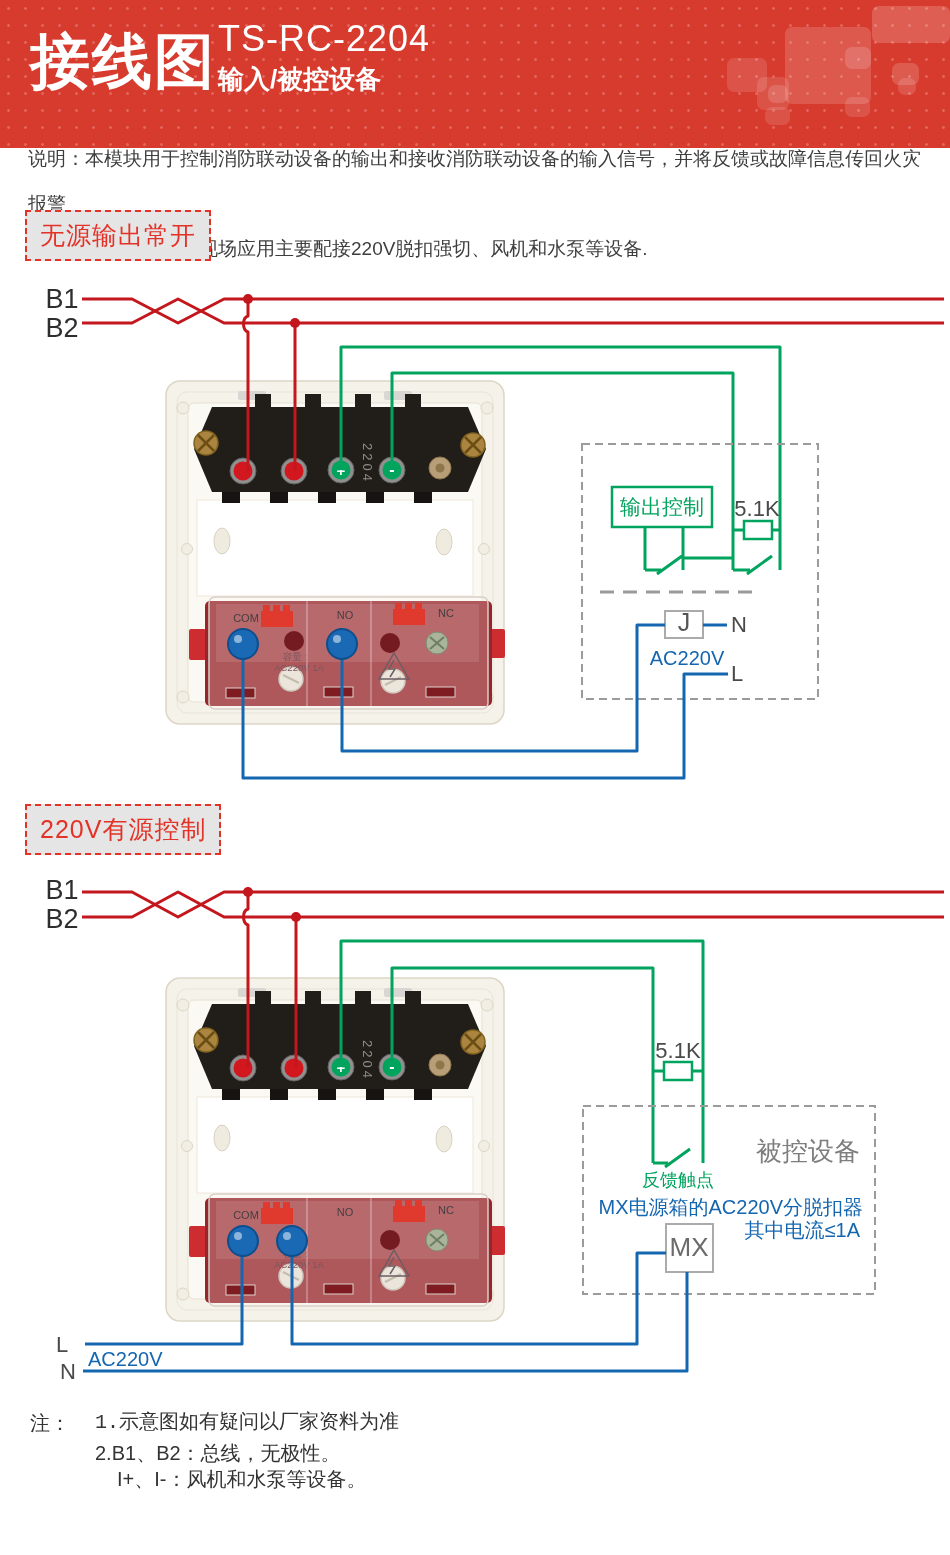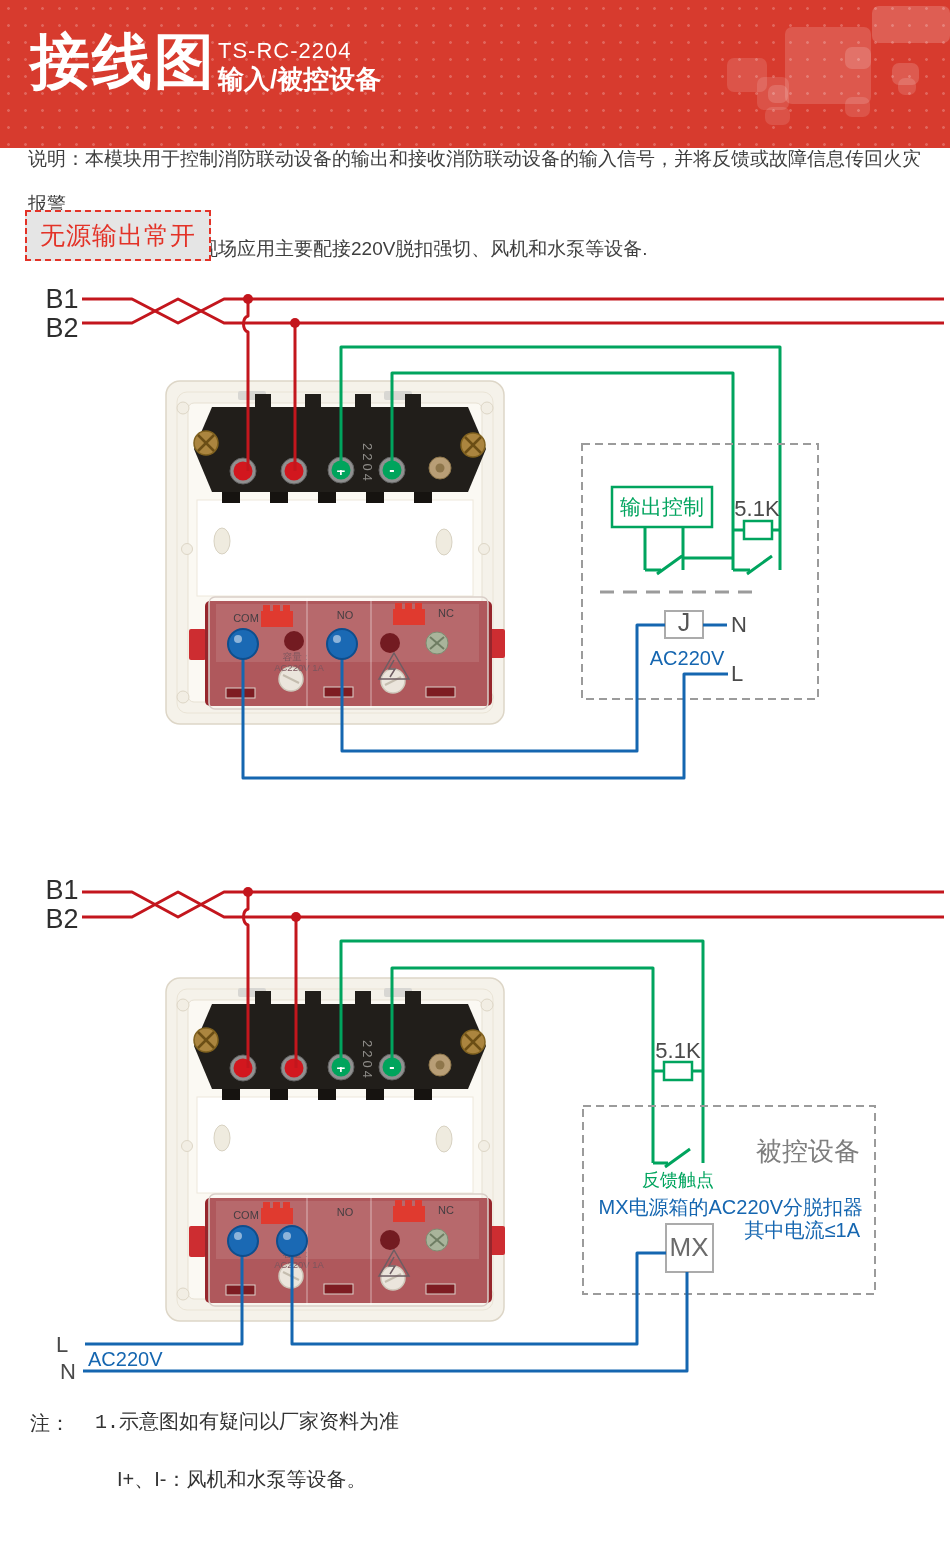--- a/index.html
+++ b/index.html
@@ -10,21 +10,21 @@
   *{margin:0;padding:0;box-sizing:border-box;}
   body{background:#888;font-family:"Liberation Sans","DejaVu Sans",sans-serif;}
   #page{position:relative;width:950px;height:1555px;background:#ffffff;margin:0 auto;overflow:hidden;}
 
   
   .header{position:absolute;left:0;top:0;width:950px;height:148px;
     background-color:var(--header_bg);
     background-image:radial-gradient(rgba(255,255,255,0.22) 1.3px, transparent 1.5px);
     background-size:17px 17px;}
   .header .title{position:absolute;left:30px;top:22px;font-size:60px;font-weight:bold;color:#fff;letter-spacing:2px;}
-  .header .model{position:absolute;left:218px;top:38px;font-size:22px;color:#fff;letter-spacing:1px;}
+  .header .model{position:absolute;left:218px;top:18px;font-size:36px;color:#fff;letter-spacing:1px;}
   .header .subtitle{position:absolute;left:218px;top:62px;font-size:26px;font-weight:bold;color:#fff;}
   .sq{position:absolute;background:rgba(255,255,255,0.14);border-radius:7px;}
 
   
   .desc{position:absolute;left:28px;top:136px;width:905px;font-size:19px;line-height:45px;color:var(--text_dark);}
 
   
   .sec{position:absolute;border:2px dashed var(--section_red);color:var(--section_red);
     font-size:25px;padding:7px 13px;letter-spacing:1px;background:#e5e5e5;}
   .sec1{left:25px;top:210px;}
@@ -79,20 +79,21 @@
     <div class="model">TS-RC-2204</div>
     <div class="subtitle">输入/被控设备</div>
   </div>
 
   <div class="desc">
     <div>说明：本模块用于控制消防联动设备的输出和接收消防联动设备的输入信号，并将反馈或故障信息传回火灾报警</div>
     <div>控制器（联动型），现场应用主要配接220V脱扣强切、风机和水泵等设备.</div>
   </div>
 
   <div class="sec sec1">无源输出常开</div>
+  <div class="sec sec2">220V有源控制</div>
 
   <svg width="950" height="1555" viewBox="0 0 950 1555">
 
     <g id="module-proto">
       <rect class="frame-outer" x="166" y="381" width="338" height="343" rx="14"></rect>
       <rect class="frame-mid" x="177" y="392" width="316" height="321" rx="10"></rect>
       <rect class="frame-inner" x="188" y="403" width="294" height="299" rx="6"></rect>
       <rect class="frame-window" x="197" y="500" width="276" height="96"></rect>
       <circle class="frame-hole" cx="183" cy="408" r="6"></circle>
       <circle class="frame-hole" cx="487" cy="408" r="6"></circle>
@@ -269,15 +270,16 @@
 
       <circle class="term-dot-blue" cx="243" cy="1241" r="15"></circle>
       <circle class="term-dot-blue" cx="292" cy="1241" r="15"></circle>
       <circle cx="238" cy="1236" r="4" fill="rgba(255,255,255,0.5)"></circle>
       <circle cx="287" cy="1236" r="4" fill="rgba(255,255,255,0.5)"></circle>
     </g>
   </svg>
 
   <div class="note" style="left:30px;top:1410px;">注：</div>
   <div class="note" style="left:95px;top:1408px;font-family:Liberation Mono, monospace;">1.示意图如有疑问以厂家资料为准</div>
+  <div class="note" style="left:95px;top:1440px;">2.B1、B2：总线，无极性。</div>
   <div class="note" style="left:117px;top:1466px;">I+、I-：风机和水泵等设备。</div>
 
 </div>
 
 </body></html>

